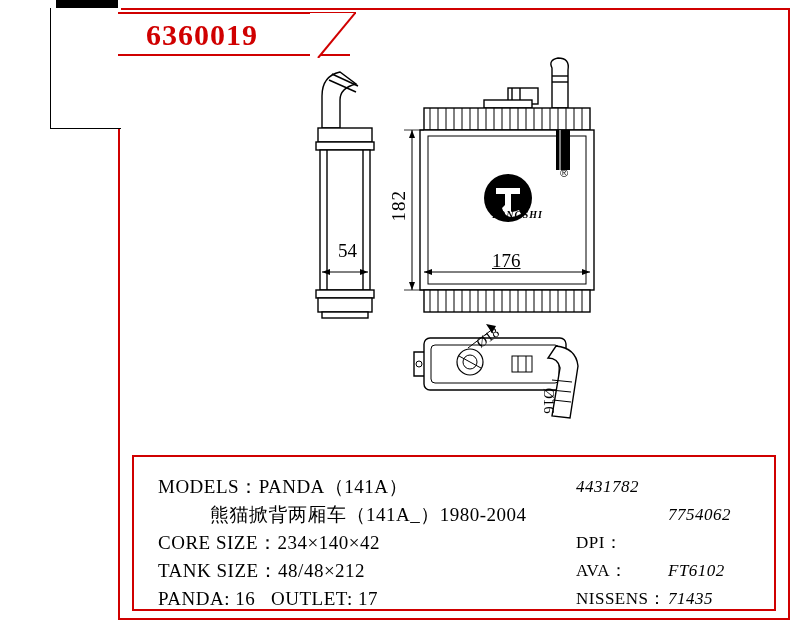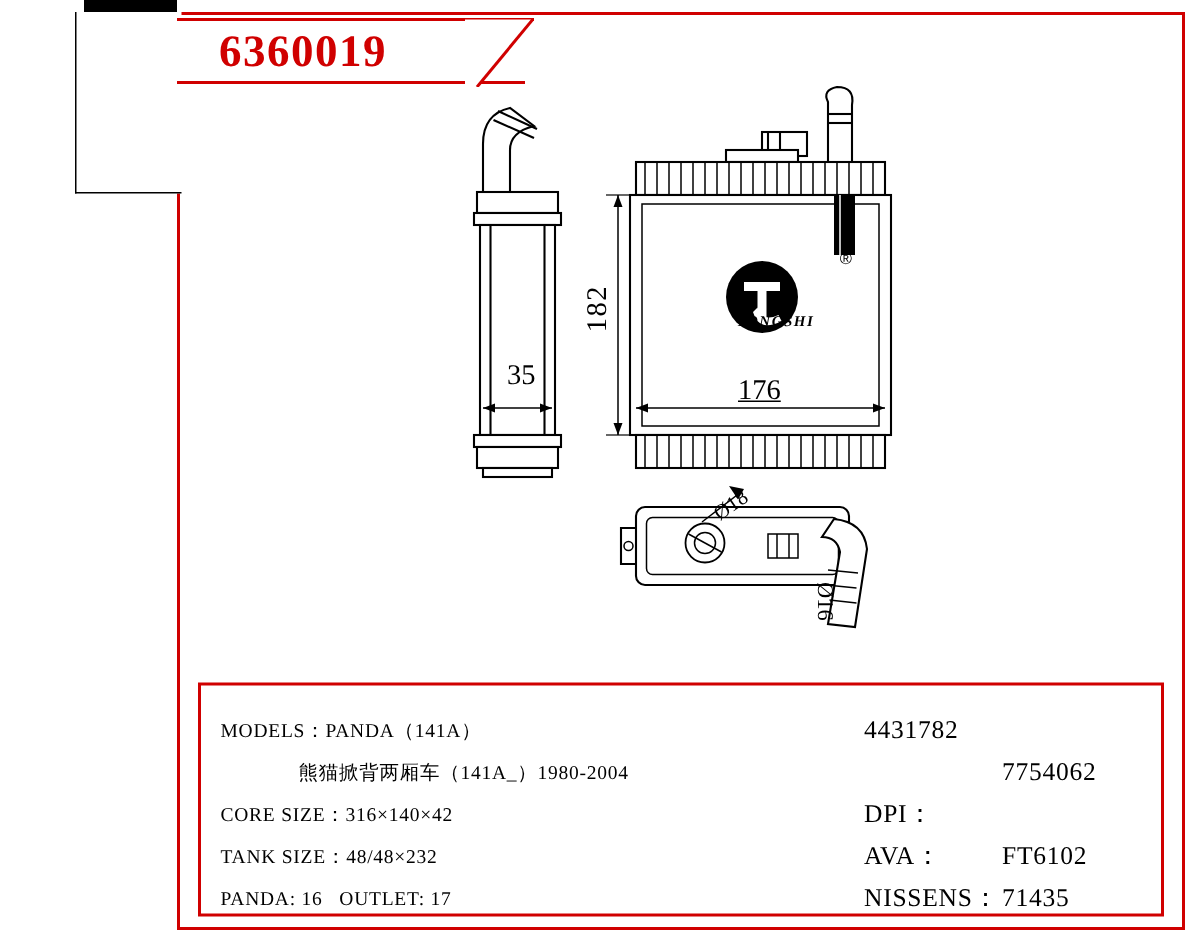--- a/index.html
+++ b/index.html
@@ -40,30 +40,30 @@
   }
   .banner-diag svg{display:block;}
 
   
   .specs{
     position:absolute;left:132px;top:455px;width:644px;height:156px;
     border:2px solid #d00000;box-sizing:border-box;
     font-family:"Liberation Serif", serif;
   }
   .specs-left{
-    position:absolute;left:13px;top:16px;width:400px;
-    font-size:13px;color:#000;line-height:28px;letter-spacing:.5px;
+    position:absolute;left:24px;top:16px;width:400px;
+    font-size:19px;color:#000;line-height:28px;letter-spacing:.5px;
   }
   .specs-right{
     position:absolute;left:442px;top:16px;width:200px;
     font-size:17px;color:#000;line-height:28px;letter-spacing:.5px;
   }
   .specs-right .row{display:flex;}
   .specs-right .k{width:92px;flex:0 0 92px;}
-  .specs-right .v{flex:1;}
+  .specs-right .v{flex:1;font-style:italic;}
   .indent{padding-left:52px;}
 
   
   #drawing{position:absolute;left:0;top:0;width:800px;height:630px;}
 
   .logo-wrap{
     position:absolute;left:462px;top:165px;width:110px;height:70px;
     text-align:center;
   }
   .logo-text{
@@ -230,35 +230,35 @@
   </svg>
 
   <div class="logo-wrap">
     <div style="height:44px"></div>
     <div class="logo-text">TONGSHI</div>
     <div class="reg">®</div>
   </div>
 
   <div class="dim dim-182">182</div>
   <div class="dim dim-176">176</div>
-  <div class="dim dim-42">35</div>
+  <div class="dim dim-42">54</div>
   <div class="dim dim-16">Ø16</div>
   <div class="dim dim-18">Ø18</div>
 
   <div class="specs">
     <div class="specs-left">
       <div>
         <span>MODELS：</span><span>PANDA（141A）</span>
       </div>
       <div class="indent">熊猫掀背两厢车（141A_）1980-2004</div>
       <div>
-        <span>CORE SIZE：</span><span>316×140×42</span>
-      </div>
-      <div>
-        <span>TANK SIZE：</span><span>48/48×232</span>
+        <span>CORE SIZE：</span><span>234×140×42</span>
+      </div>
+      <div>
+        <span>TANK SIZE：</span><span>48/48×212</span>
       </div>
       <div>
         <span>PANDA:</span>
         <span>16</span>
         &nbsp;
         <span>OUTLET:</span>
         <span>17</span>
       </div>
     </div>
 

